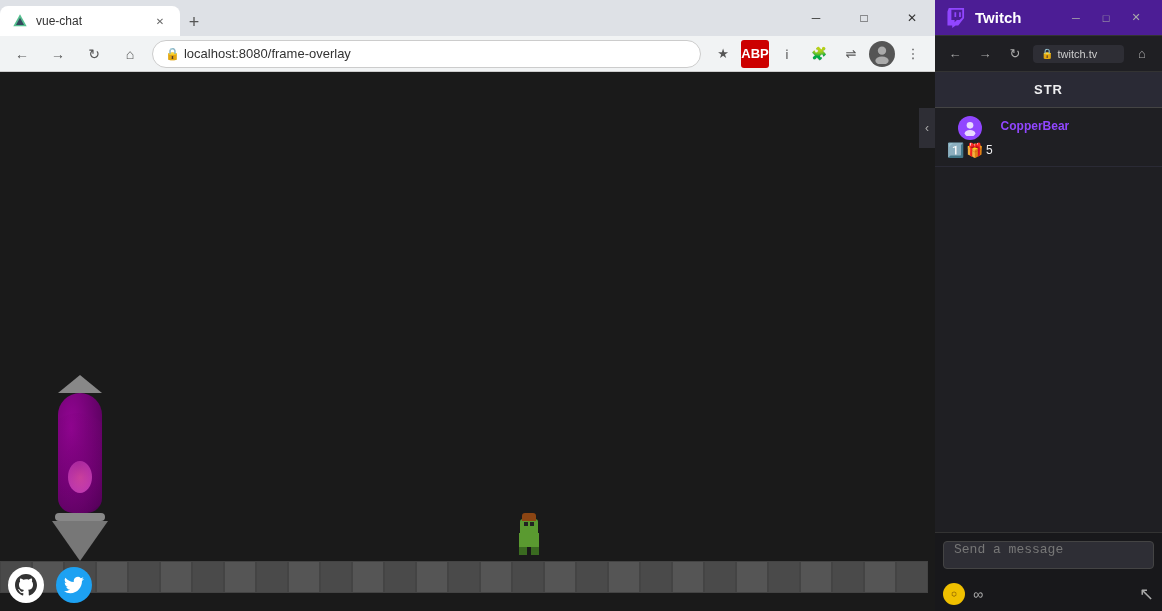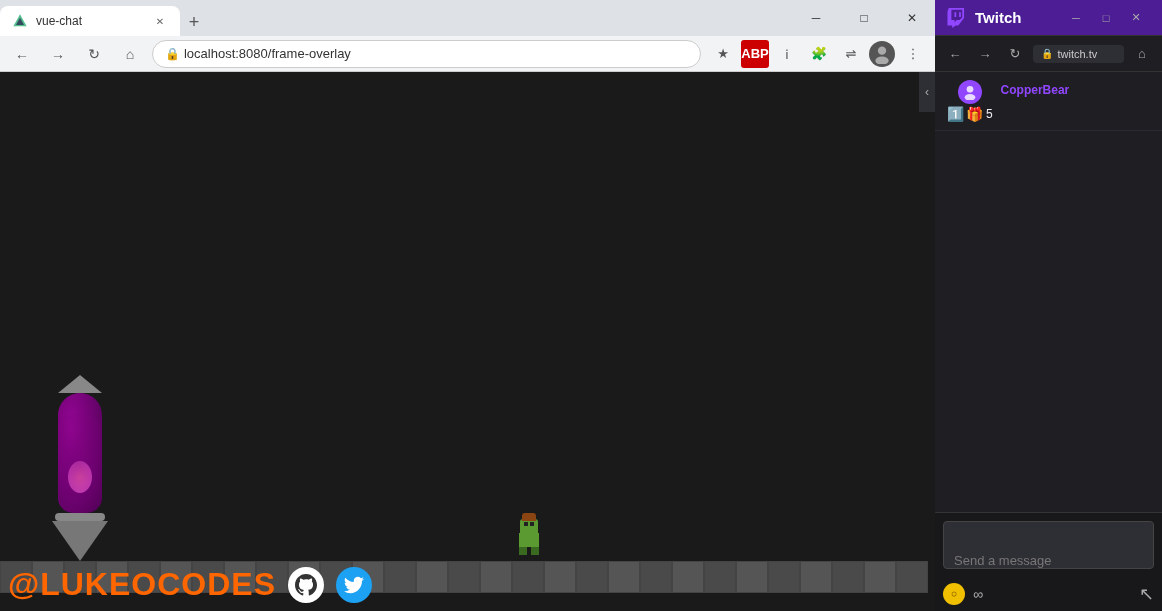--- a/index.html
+++ b/index.html
@@ -381,29 +381,30 @@
     }
 
     .chat-input-area {
       padding: 8px;
       border-top: 1px solid #333;
       background: #18181b;
     }
 
     .chat-input {
       width: 100%;
-      height: 48px;
+      height: 28px;
       background: #2e2e35;
       border: 1px solid #444;
       border-radius: 4px;
       color: #efeff1;
       font-size: 13px;
       padding: 0 10px;
       display: flex;
-      align-items: flex-end;
+      align-items: flex-start;
+      font-family: Liberation Mono, monospace;
     }
 
     .chat-input-placeholder {
       color: #777;
       font-size: 13px;
     }
 
     .chat-footer {
       display: flex;
       align-items: center;
@@ -620,21 +621,20 @@
         <div class="ground-tile"></div>
         <div class="ground-tile"></div>
         <div class="ground-tile"></div>
         <div class="ground-tile"></div>
         <div class="ground-tile"></div>
         <div class="ground-tile"></div>
         <div class="ground-tile"></div>
       </div>
 
       <div class="branding">
-        <span class="brand-text">@LUKEOCODES</span>
 
         <div class="social-icon github-icon">
           <svg viewBox="0 0 24 24" width="22" height="22">
             <path fill="#333" d="M12 0C5.37 0 0 5.37 0 12c0 5.3 3.44 9.8 8.2 11.38.6.11.82-.26.82-.58v-2.03c-3.34.73-4.04-1.61-4.04-1.61-.54-1.38-1.33-1.75-1.33-1.75-1.09-.74.08-.73.08-.73 1.2.08 1.84 1.24 1.84 1.24 1.07 1.83 2.8 1.3 3.49 1 .11-.78.42-1.3.76-1.6-2.67-.3-5.47-1.33-5.47-5.94 0-1.31.47-2.38 1.24-3.22-.13-.3-.54-1.52.12-3.18 0 0 1.01-.32 3.3 1.23a11.5 11.5 0 013-.4c1.02 0 2.04.14 3 .4 2.3-1.55 3.3-1.23 3.3-1.23.66 1.66.25 2.88.12 3.18.77.84 1.24 1.91 1.24 3.22 0 4.62-2.81 5.63-5.48 5.93.43.37.81 1.1.81 2.22v3.29c0 .32.22.7.83.58C20.57 21.8 24 17.3 24 12c0-6.63-5.37-12-12-12z"></path>
           </svg>
         </div>
 
         <div class="social-icon twitter-icon">
           <svg viewBox="0 0 24 24" width="20" height="20">
             <path fill="white" d="M23.95 4.57a10 10 0 01-2.82.77 4.96 4.96 0 002.16-2.72c-.95.56-2 .96-3.12 1.19a4.92 4.92 0 00-8.38 4.49A13.97 13.97 0 011.64 3.16a4.92 4.92 0 001.52 6.57 4.9 4.9 0 01-2.23-.61v.06a4.92 4.92 0 003.95 4.83 4.94 4.94 0 01-2.22.08 4.93 4.93 0 004.6 3.42A9.87 9.87 0 010 19.54a13.94 13.94 0 007.55 2.21c9.06 0 14.01-7.5 14.01-14.01 0-.21 0-.42-.02-.63A10 10 0 0024 4.59l-.05-.02z"></path>
@@ -667,20 +667,23 @@
       <div class="twitch-nav-btn">←</div>
       <div class="twitch-nav-btn">→</div>
       <div class="twitch-nav-btn">↻</div>
       <div class="twitch-url">
         <span class="twitch-lock">🔒</span>
         <span>twitch.tv</span>
       </div>
       <div class="twitch-nav-btn">⌂</div>
     </div>
 
+    <div class="stream-header">
+      <span>STR</span>
+    </div>
 
     <div style="position:relative">
       <div style="position:absolute;left:-16px;top:0;width:16px;height:40px;background:#2e2e35;display:flex;align-items:center;justify-content:center;cursor:pointer;color:#aaa;font-size:12px;z-index:10;">‹</div>
     </div>
 
     <div class="chat-message">
       <div style="display:flex;flex-direction:column;align-items:center;gap:2px;">
         <div class="message-avatar">
           <svg width="16" height="16" viewBox="0 0 24 24">
             <circle cx="12" cy="8" r="5" fill="white" opacity="0.8"></circle>

